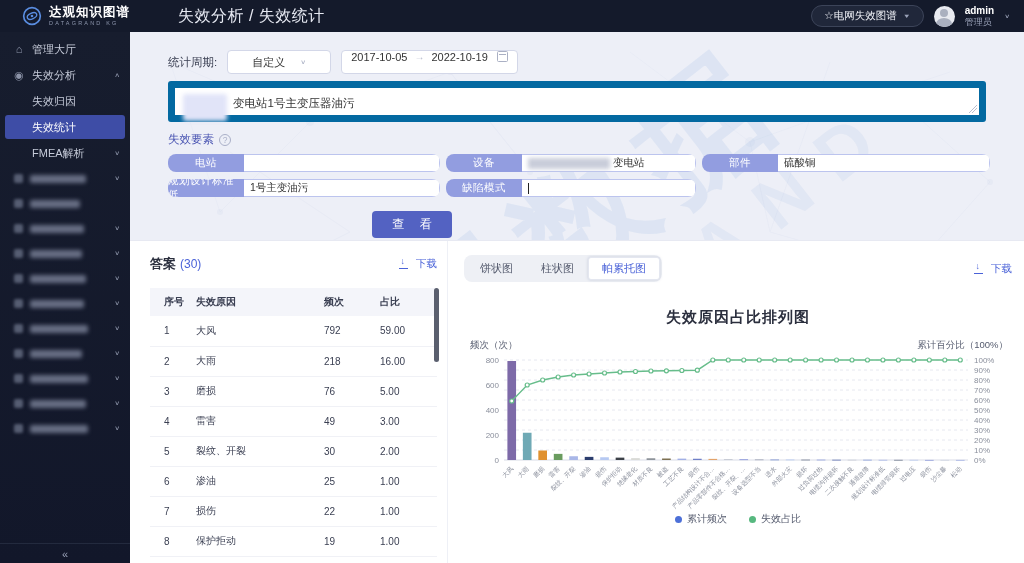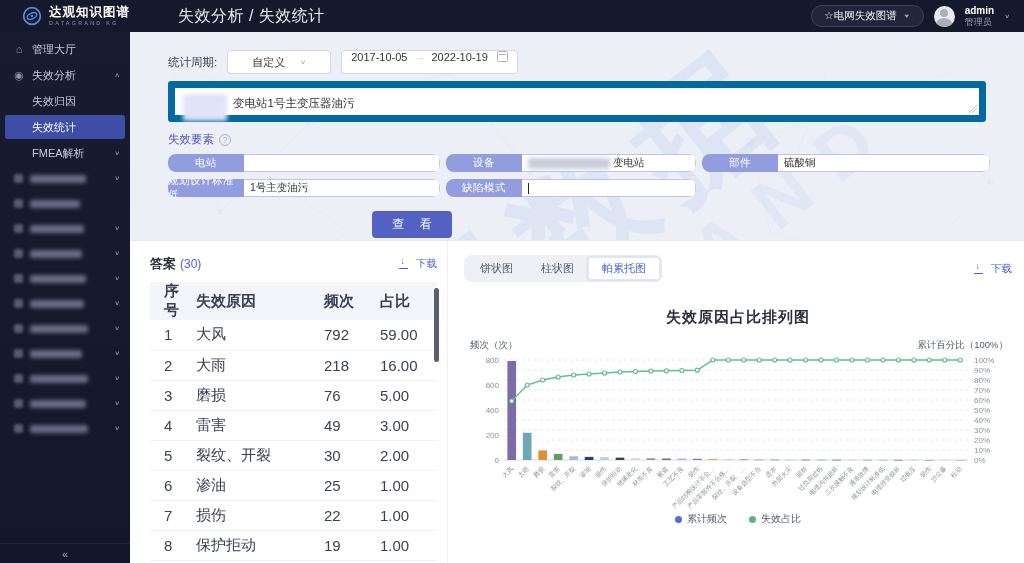--- a/index.html
+++ b/index.html
@@ -78,21 +78,21 @@
 
   
   .results { position:relative; background:#fff; height:323px; display:flex; z-index:8; border-top:1px solid #e7e9f2; }
   .answers-panel { width:318px; flex:none; padding:14px 10px 0 20px; border-right:1px solid #eef0f6; position:relative; }
   .answers-head { display:flex; align-items:center; }
   .answers-title { font-size:13px; font-weight:bold; color:#2b2f3e; }
   .answers-count { font-size:12px; color:#4a62d8; margin-left:4px; }
   .dl-link { margin-left:auto; color:#4a62d8; font-size:10.5px; display:flex; align-items:center; gap:8px; cursor:pointer; }
   .dl-icon { display:inline-block; width:9px; height:10px; border-bottom:1.5px solid currentColor; position:relative; }
   .dl-icon::before { content:"↓"; position:absolute; left:1.5px; top:-3px; font-size:9px; }
-  table.answers { width:100%; border-collapse:collapse; margin-top:9px; font-size:15px; }
+  table.answers { width:100%; border-collapse:collapse; margin-top:15px; font-size:10px; }
   table.answers th { background:#f4f5fa; color:#3a3f52; font-weight:bold; text-align:left; height:28px; padding:0 4px; }
   table.answers th:first-child, table.answers td:first-child { padding-left:14px; width:42px; }
   table.answers th:nth-child(2), table.answers td:nth-child(2) { width:128px; }
   table.answers th:nth-child(3), table.answers td:nth-child(3) { width:56px; }
   table.answers td { height:30px; padding:0 4px; color:#3a3f52; border-bottom:1px solid #f0f1f6; }
   .table-scrollbar { position:absolute; right:8px; top:47px; width:5px; height:74px; background:#5a5f6e; border-radius:3px; cursor:grab; }
 
   .chart-panel { flex:1; padding:14px 18px 0 16px; position:relative; }
   .chart-head { display:flex; align-items:center; }
   .tabs { background:#eef0f5; border-radius:8px; display:flex; padding:2px; }

